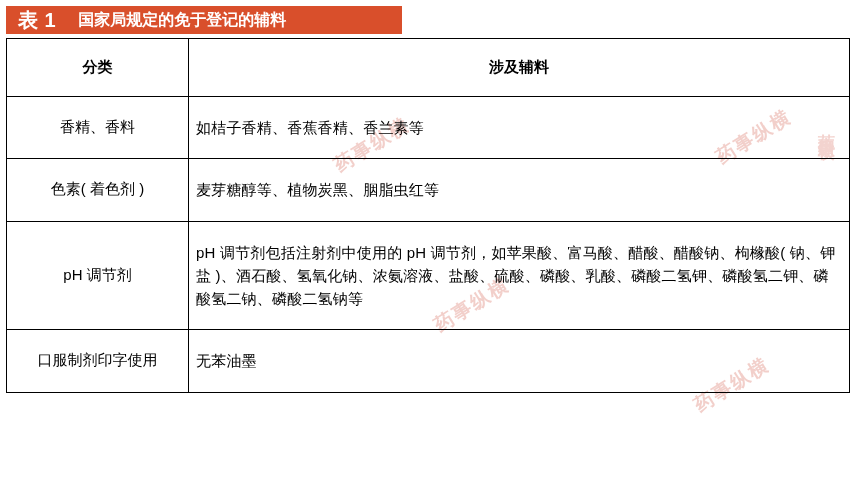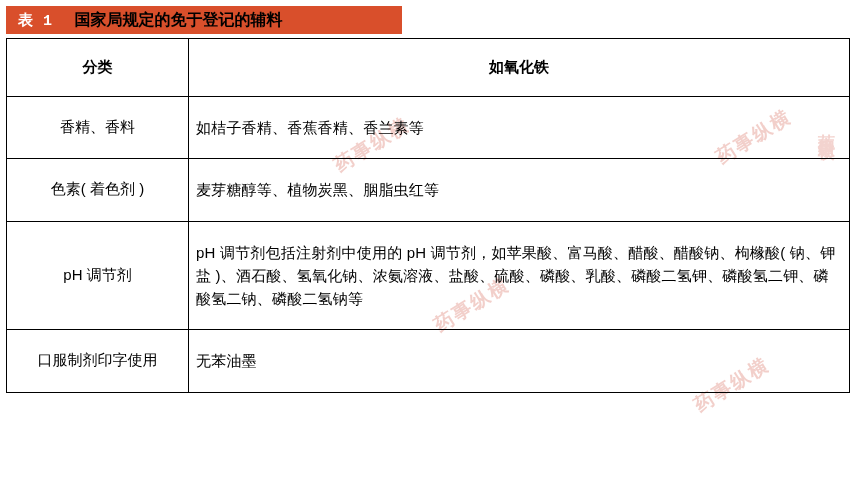--- a/index.html
+++ b/index.html
@@ -27,28 +27,27 @@
     height: 28px;
     background: #d94f2b;
     display: flex;
     align-items: center;
     padding-left: 12px;
     box-sizing: border-box;
     width: 396px;
   }
   .title-num {
     color: #ffffff;
-    font-size: 15px;
+    font-size: 20px;
     font-weight: bold;
     letter-spacing: 0.5px;
     white-space: nowrap;
-    font-family: Liberation Mono, monospace;
   }
   .title-text {
-    color: #000000;
+    color: #ffffff;
     font-size: 16px;
     font-weight: bold;
     margin-left: 22px;
     white-space: nowrap;
   }
   
   table.aux {
     border-collapse: collapse;
     width: 844px;
     table-layout: fixed;
@@ -134,21 +133,21 @@
   <span class="wm w1">药事纵横</span>
   <span class="wm w2">药事纵横</span>
   <span class="wm w3">药事纵横</span>
   <span class="wm w4">药事纵横</span>
   <span class="wm-v">药事纵横</span>
 
   <table class="aux">
     <thead>
       <tr>
         <th style="width:182px;">分类</th>
-        <th>如氧化铁</th>
+        <th>涉及辅料</th>
       </tr>
     </thead>
     <tbody>
       <tr class="r-one">
         <td class="cat">香精、香料</td>
         <td class="desc">如桔子香精、香蕉香精、香兰素等</td>
       </tr>
       <tr class="r-one">
         <td class="cat">色素( 着色剂 )</td>
         <td class="desc">麦芽糖醇等、植物炭黑、胭脂虫红等</td>

